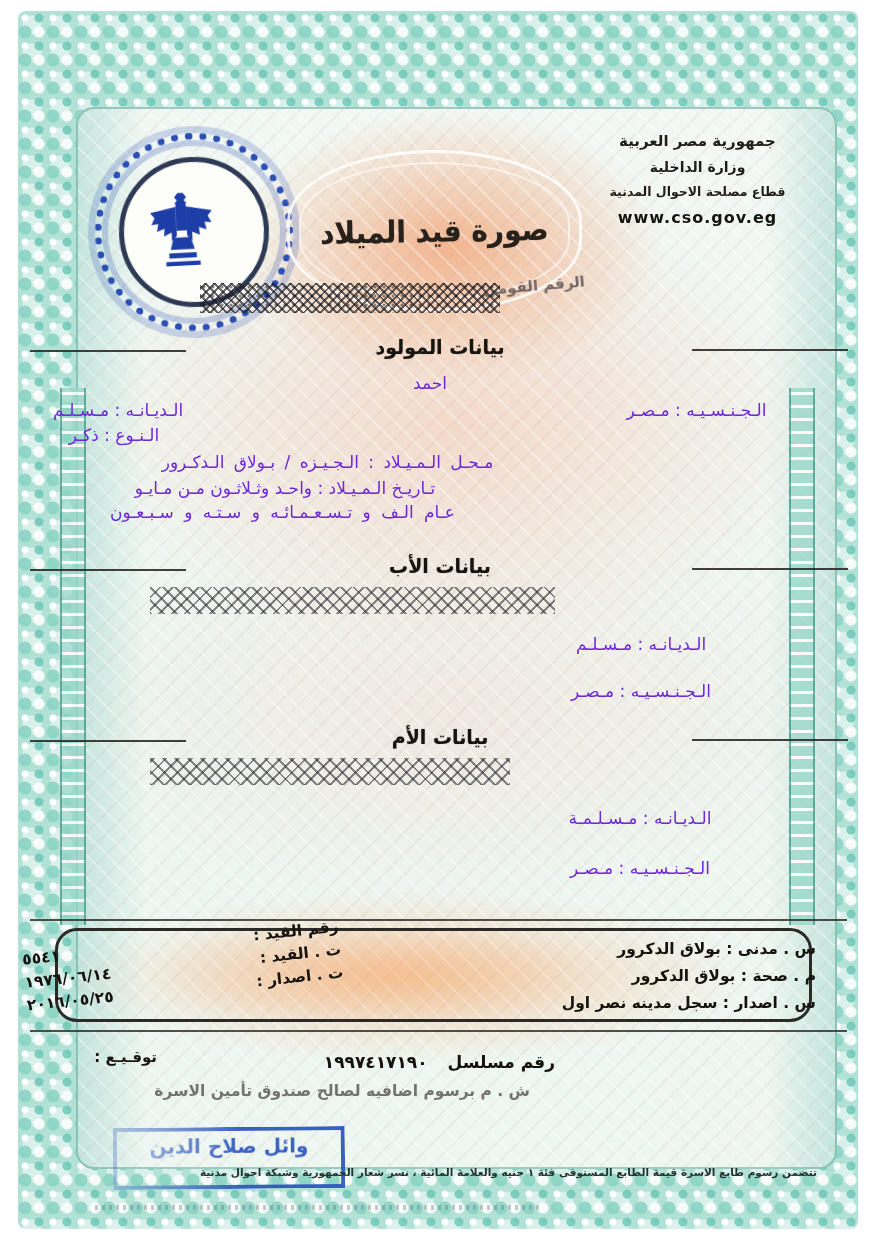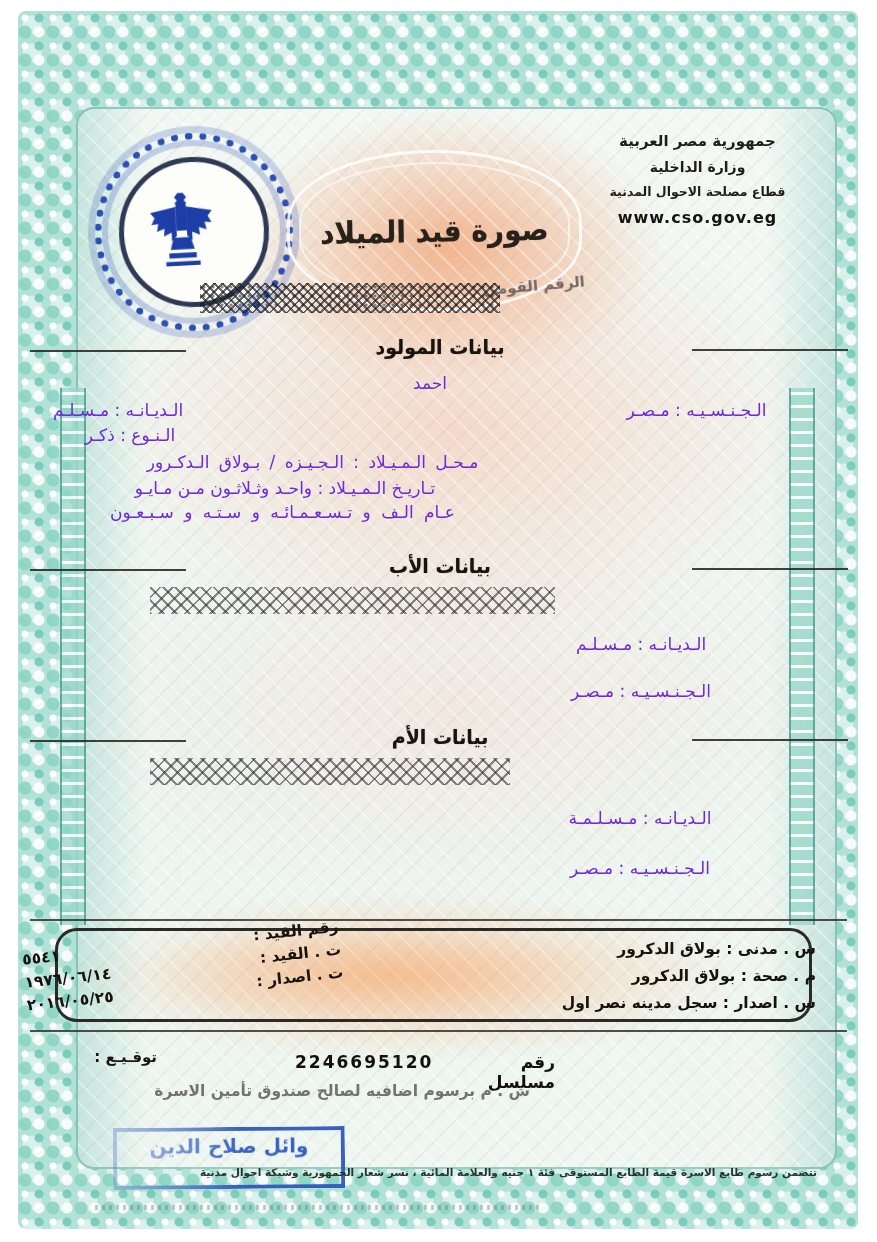--- a/index.html
+++ b/index.html
@@ -226,23 +226,23 @@
 <div class="abs faint-label" style="left:455px; top:278px; width:130px;">الرقم القومى</div>
 
 <div class="abs sec-line" style="left:30px; top:350px; width:156px;"></div>
 <div class="abs sec-line" style="left:692px; top:349px; width:156px;"></div>
 <div class="abs sec-title" style="left:320px; top:336px;">بيانات المولود</div>
 
 <div class="abs field f17 tc" style="left:330px; top:373px; width:200px; letter-spacing:6px;">احمد</div>
 
 <div class="abs field f17 tr ls2" style="left:555px; top:400px; width:283px;">الـجـنـسـيـه : مـصـر</div>
 <div class="abs field f17 tr ls2" style="left:28px; top:400px; width:180px;">الـديـانـه : مـسـلـم</div>
-<div class="abs field f17 tr ls2" style="left:40px; top:425px; width:180px;">الـنـوع : ذكـر</div>
-
-<div class="abs field f17 tr" style="left:84px; top:452px; width:437px; word-spacing:4px;padding-left:20px;">مـحـل الـمـيـلاد : الـجـيـزه / بـولاق الـدكـرور</div>
+<div class="abs field f17 tr ls2" style="left:24px; top:425px; width:180px;">الـنـوع : ذكـر</div>
+
+<div class="abs field f17 tr" style="left:99px; top:452px; width:437px; word-spacing:4px;padding-left:20px;">مـحـل الـمـيـلاد : الـجـيـزه / بـولاق الـدكـرور</div>
 <div class="abs field f17 tr" style="left:85px; top:478px; width:400px;">تـاريـخ الـمـيـلاد : واحـد وثـلاثـون مـن مـايـو</div>
 <div class="abs field f17 tr" style="left:110px; top:502px; width:345px; word-spacing:5px;">عـام الـف و تـسـعـمـائـه و سـتـه و سـبـعـون</div>
 
 <div class="abs sec-line" style="left:30px; top:569px; width:156px;"></div>
 <div class="abs sec-line" style="left:692px; top:568px; width:156px;"></div>
 <div class="abs sec-title" style="left:320px; top:555px;">بيانات الأب</div>
 <div class="abs redact" style="left:150px; top:587px; width:405px; height:27px;"></div>
 <div class="abs field f17 tr ls3" style="left:500px; top:634px; width:282px;">الـديـانـه : مـسـلـم</div>
 <div class="abs field f17 tr ls3" style="left:500px; top:681px; width:282px;">الـجـنـسـيـه : مـصـر</div>
 
@@ -274,21 +274,21 @@
 <div class="abs reg-right">
   <div>س . مدنى : بولاق الدكرور</div>
   <div>م . صحة : بولاق الدكرور</div>
   <div>س . اصدار : سجل مدينه نصر اول</div>
 </div>
 
 <div class="abs hr-full" style="top:1030px;"></div>
 
 <div class="abs serial-row">
   <span>رقم مسلسل</span>
-  <span class="num" style="letter-spacing:2px;">2246695120</span>
+  <span class="num" style="letter-spacing:2px;">١٩٩٧٤١٧١٩٠</span>
 </div>
 <div class="abs sign-label">توقـيـع :</div>
 <div class="abs fees-note">ش . م برسوم اضافيه لصالح صندوق تأمين الاسرة</div>
 
 <div class="abs name-stamp">
   <span>وائل صلاح الدين</span>
 </div>
 
 <div class="abs security">تتضمن رسوم طابع الاسرة قيمة الطابع المستوفى فئة ١ جنيه والعلامة المائية ، نسر شعار الجمهورية وشبكة احوال مدنية</div>
 

